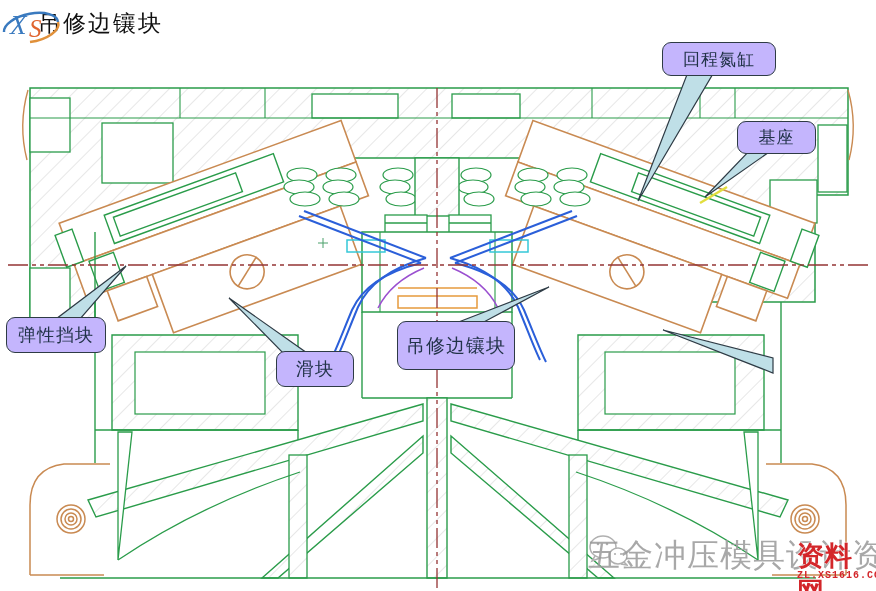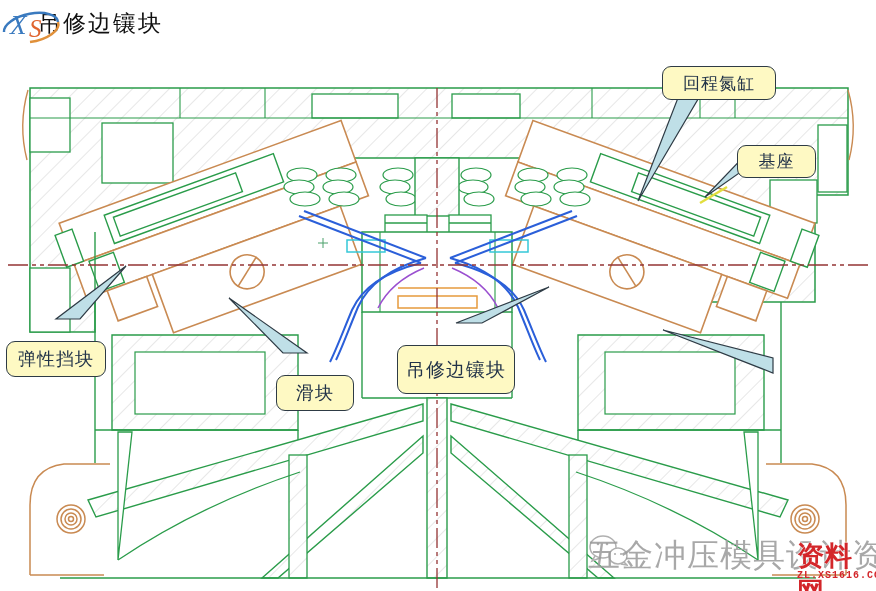--- a/index.html
+++ b/index.html
@@ -1,22 +1,22 @@
 <!DOCTYPE html>
 <html><head>
 <meta charset="utf-8">
 <style>
   html,body{margin:0;padding:0;background:#fff;}
   #stage{position:relative;width:876px;height:591px;background:#fff;overflow:hidden;
          font-family:"Liberation Serif","DejaVu Serif",serif;}
   #stage svg{position:absolute;left:0;top:0;}
   .title{position:absolute;left:38px;top:8px;font-size:23px;letter-spacing:2px;color:#101010;}
   .callout{position:absolute;display:flex;align-items:center;justify-content:center;
-           background:#fef9c3;border:1.6px solid #2e3b45;border-radius:9px;
-           color:#223349;font-size:17px;letter-spacing:1px;z-index:5;margin-top:24px;}
+           background:#c4b5fd;border:1.6px solid #2e3b45;border-radius:9px;
+           color:#223349;font-size:17px;letter-spacing:1px;z-index:5;}
   #co-huicheng{left:662px;top:42px;width:112px;height:32px;}
   #co-jizuo{left:737px;top:121px;width:77px;height:31px;}
   #co-tanxing{left:6px;top:317px;width:98px;height:34px;font-size:18px;}
   #co-huakuai{left:276px;top:351px;width:76px;height:34px;font-size:18px;}
   #co-diaoxiu{left:397px;top:321px;width:116px;height:47px;font-size:19px;}
   #co-qudong{left:771px;top:351px;width:85px;height:34px;font-size:18px;}
   .wm{position:absolute;left:588px;top:534px;display:flex;align-items:center;gap:6px;z-index:3;}
   .wm-text{font-size:32px;color:#9a9a9a;letter-spacing:1px;white-space:nowrap;opacity:.85;}
   .logo{position:absolute;z-index:4;}
   #logo-xs{left:738px;top:546px;width:62px;height:46px;}

